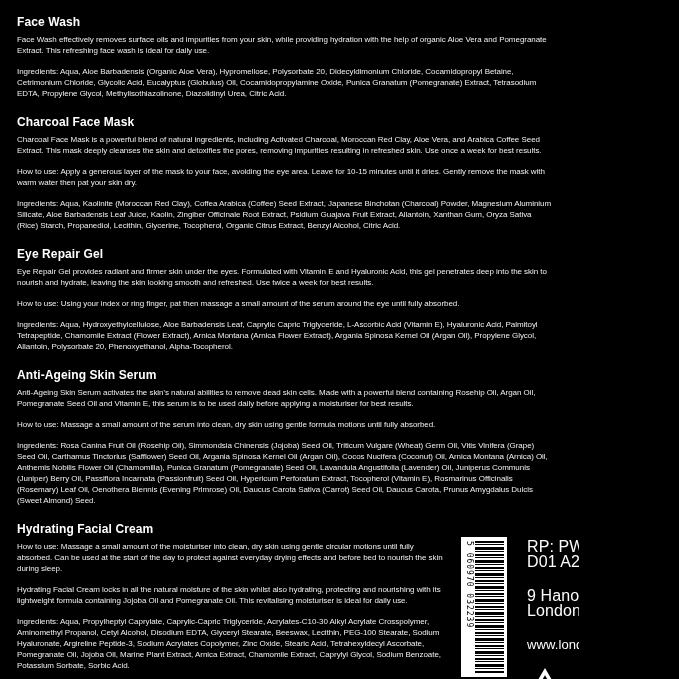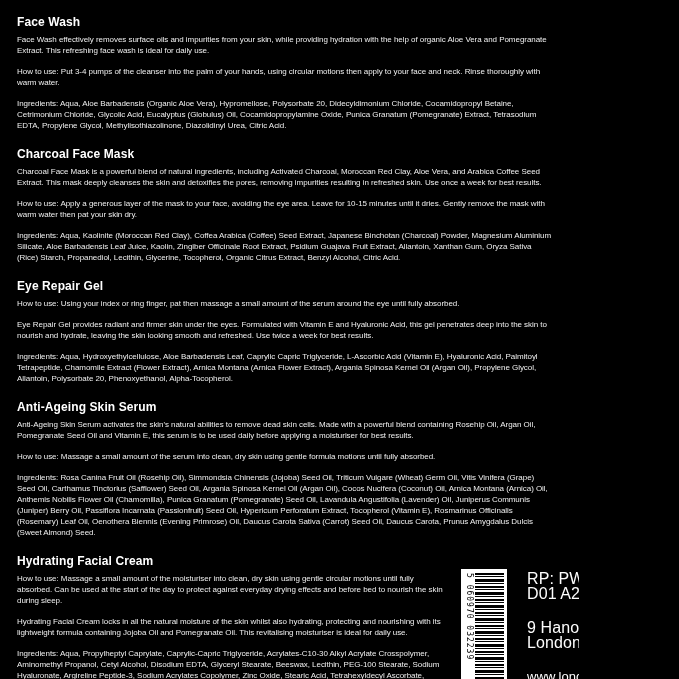--- a/index.html
+++ b/index.html
@@ -58,35 +58,34 @@
   .icon { flex:0 0 auto; }
 </style>
 </head>
 <body>
 
 <div class="page">
 
   <div class="section">
     <h2 class="section-title">Face Wash</h2>
     <p class="para">Face Wash effectively removes surface oils and impurities from your skin, while providing hydration with the help of organic Aloe Vera and Pomegranate Extract. This refreshing face wash is ideal for daily use.</p>
-    <p class="para">How to use: Put 3-4 pumps of the cleanser into the palm of your hands, using circular motions then apply to your face and neck. Rinse thoroughly with warm water.</p>
     <p class="para">Ingredients: Aqua, Aloe Barbadensis (Organic Aloe Vera), Hypromellose, Polysorbate 20, Didecyldimonium Chloride, Cocamidopropyl Betaine, Cetrimonium Chloride, Glycolic Acid, Eucalyptus (Globulus) Oil, Cocamidopropylamine Oxide, Punica Granatum (Pomegranate) Extract, Tetrasodium EDTA, Propylene Glycol, Methylisothiazolinone, Diazolidinyl Urea, Citric Acid.</p>
   </div>
 
   <div class="section">
     <h2 class="section-title">Charcoal Face Mask</h2>
     <p class="para">Charcoal Face Mask is a powerful blend of natural ingredients, including Activated Charcoal, Moroccan Red Clay, Aloe Vera, and Arabica Coffee Seed Extract. This mask deeply cleanses the skin and detoxifies the pores, removing impurities resulting in refreshed skin. Use once a week for best results.</p>
     <p class="para">How to use: Apply a generous layer of the mask to your face, avoiding the eye area. Leave for 10-15 minutes until it dries. Gently remove the mask with warm water then pat your skin dry.</p>
     <p class="para">Ingredients: Aqua, Kaolinite (Moroccan Red Clay), Coffea Arabica (Coffee) Seed Extract, Japanese Binchotan (Charcoal) Powder, Magnesium Aluminium Silicate, Aloe Barbadensis Leaf Juice, Kaolin, Zingiber Officinale Root Extract, Psidium Guajava Fruit Extract, Allantoin, Xanthan Gum, Oryza Sativa (Rice) Starch, Propanediol, Lecithin, Glycerine, Tocopherol, Organic Citrus Extract, Benzyl Alcohol, Citric Acid.</p>
   </div>
 
   <div class="section">
     <h2 class="section-title">Eye Repair Gel</h2>
+    <p class="para">Eye Repair Gel provides radiant and firmer skin under the eyes. Formulated with Vitamin E and Hyaluronic Acid, this gel penetrates deep into the skin to nourish and hydrate, leaving the skin looking smooth and refreshed. Use twice a week for best results.</p>
     <p class="para">How to use: Using your index or ring finger, pat then massage a small amount of the serum around the eye until fully absorbed.</p>
-    <p class="para">Eye Repair Gel provides radiant and firmer skin under the eyes. Formulated with Vitamin E and Hyaluronic Acid, this gel penetrates deep into the skin to nourish and hydrate, leaving the skin looking smooth and refreshed. Use twice a week for best results.</p>
     <p class="para">Ingredients: Aqua, Hydroxyethylcellulose, Aloe Barbadensis Leaf, Caprylic Capric Triglyceride, L-Ascorbic Acid (Vitamin E), Hyaluronic Acid, Palmitoyl Tetrapeptide, Chamomile Extract (Flower Extract), Arnica Montana (Arnica Flower Extract), Argania Spinosa Kernel Oil (Argan Oil), Propylene Glycol, Allantoin, Polysorbate 20, Phenoxyethanol, Alpha-Tocopherol.</p>
   </div>
 
   <div class="section">
     <h2 class="section-title">Anti-Ageing Skin Serum</h2>
     <p class="para">Anti-Ageing Skin Serum activates the skin's natural abilities to remove dead skin cells. Made with a powerful blend containing Rosehip Oil, Argan Oil, Pomegranate Seed Oil and Vitamin E, this serum is to be used daily before applying a moisturiser for best results.</p>
     <p class="para">How to use: Massage a small amount of the serum into clean, dry skin using gentle formula motions until fully absorbed.</p>
     <p class="para">Ingredients: Rosa Canina Fruit Oil (Rosehip Oil), Simmondsia Chinensis (Jojoba) Seed Oil, Triticum Vulgare (Wheat) Germ Oil, Vitis Vinifera (Grape) Seed Oil, Carthamus Tinctorius (Safflower) Seed Oil, Argania Spinosa Kernel Oil (Argan Oil), Cocos Nucifera (Coconut) Oil, Arnica Montana (Arnica) Oil, Anthemis Nobilis Flower Oil (Chamomilla), Punica Granatum (Pomegranate) Seed Oil, Lavandula Angustifolia (Lavender) Oil, Juniperus Communis (Juniper) Berry Oil, Passiflora Incarnata (Passionfruit) Seed Oil, Hypericum Perforatum Extract, Tocopherol (Vitamin E), Rosmarinus Officinalis (Rosemary) Leaf Oil, Oenothera Biennis (Evening Primrose) Oil, Daucus Carota Sativa (Carrot) Seed Oil, Daucus Carota, Prunus Amygdalus Dulcis (Sweet Almond) Seed.</p>
   </div>
 

